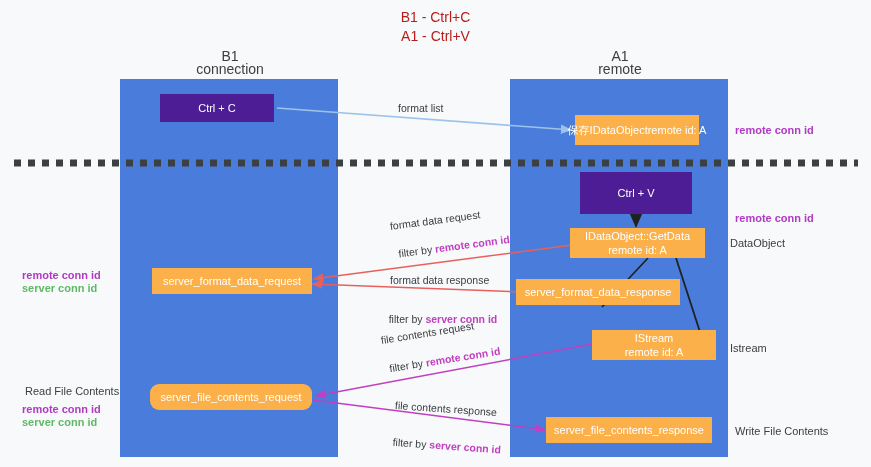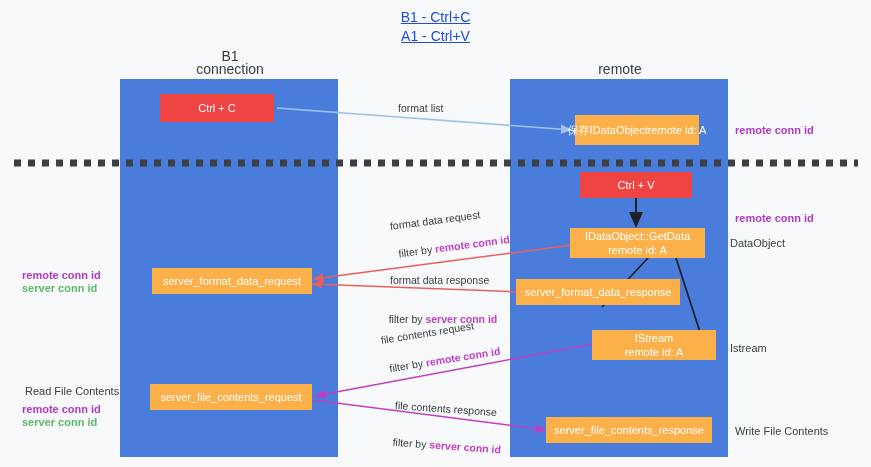--- a/index.html
+++ b/index.html
@@ -15,24 +15,23 @@
     font-family: "Liberation Sans", sans-serif;
     overflow: hidden;
   }
   
   .title {
     position: absolute;
     left: 0; right: 0;
     top: 8px;
     text-align: center;
     font-size: 14px;
-    color: #1d4ed8;
+    color: #b91c1c;
     line-height: 19px;
     white-space: pre;
-    text-decoration: underline;
   }
   
   .lane-header {
     position: absolute;
     text-align: center;
     font-size: 14px;
     color: #3c4043;
     line-height: 13px;
     white-space: pre;
   }
@@ -47,21 +46,21 @@
     box-sizing: border-box;
     display: flex;
     align-items: center;
     justify-content: center;
     text-align: center;
     color: #ffffff;
     font-size: 11px;
     line-height: 14px;
     white-space: pre;
   }
-  .box-green { background: #ef4444; }
+  .box-green { background: #4c1d95; }
   .box-orange { background: #fbb049; }
   
   .side-label {
     position: absolute;
     font-size: 11px;
     line-height: 14px;
     white-space: pre;
   }
   .lbl-dark   { color: #3c4043; }
   .lbl-purple { color: #b13ac4; font-weight: bold; }
@@ -88,20 +87,21 @@
 </head>
 <body>
 
 <div id="canvas">
 
   <div class="title" style="top:8px;">B1 - Ctrl+C</div>
   <div class="title" style="top:27px;">A1 - Ctrl+V</div>
 
   <div class="lane-header" style="left:120px; top:50px; width:220px;">B1</div>
   <div class="lane-header" style="left:120px; top:63px; width:220px;">connection</div>
+  <div class="lane-header" style="left:510px; top:50px; width:220px;">A1</div>
   <div class="lane-header" style="left:510px; top:63px; width:220px;">remote</div>
 
   <div class="lane" style="left:120px; top:79px; width:218px; height:378px;"></div>
   <div class="lane" style="left:510px; top:79px; width:218px; height:378px;"></div>
 
   <svg class="overlay" viewBox="0 0 871 467">
     <defs>
       <marker id="ah-blue" markerWidth="8" markerHeight="8" refX="7" refY="3" orient="auto">
         <path d="M0,0 L7,3 L0,6 z" fill="#9dc3ea"></path>
       </marker>
@@ -130,42 +130,42 @@
 
     <line x1="602" y1="307" x2="648" y2="258" stroke="#202124" stroke-width="1.8"></line>
 
     <line x1="592" y1="344" x2="315" y2="396" stroke="#c13fc1" stroke-width="1.5" marker-end="url(#ah-magenta)"></line>
 
     <line x1="313" y1="400" x2="546" y2="430" stroke="#c13fc1" stroke-width="1.5" marker-end="url(#ah-magenta)"></line>
   </svg>
 
   <div class="box box-green" style="left:160px; top:94px; width:114px; height:28px;">Ctrl + C</div>
 
-  <div class="box box-green" style="left:580px; top:172px; width:112px; height:26px;">Ctrl + V</div>
+  <div class="box box-green" style="left:580px; top:172px; width:112px; height:42px;">Ctrl + V</div>
 
   <div class="box box-orange" style="left:575px; top:115px; width:124px; height:30px; flex-direction:row;">
     <span>保存IDataObject</span>
     <span>remote id: A</span>
   </div>
 
   <div class="box box-orange" style="left:570px; top:228px; width:135px; height:30px; flex-direction:column;">
     <span>IDataObject::GetData</span>
     <span>remote id: A</span>
   </div>
 
   <div class="box box-orange" style="left:592px; top:330px; width:124px; height:30px; flex-direction:column;">
     <span>IStream</span>
     <span>remote id: A</span>
   </div>
 
   <div class="box box-orange" style="left:152px; top:268px; width:160px; height:26px;">server_format_data_request</div>
 
   <div class="box box-orange" style="left:516px; top:279px; width:164px; height:26px;">server_format_data_response</div>
 
-  <div class="box box-orange" style="left:150px; top:384px; width:162px; height:26px;">server_file_contents_request</div>
+  <div class="box box-orange" style="left:150px; top:384px; width:162px; height:26px;border-radius:9px;">server_file_contents_request</div>
 
   <div class="box box-orange" style="left:546px; top:417px; width:166px; height:26px;">server_file_contents_response</div>
 
   <div class="edge-label" style="left:398px; top:101px;">format list</div>
 
   <div class="edge-label" style="left:390px; top:219px; transform:rotate(-7.5deg);">format data request</div>
   <div class="edge-label" style="left:387px; top:233px; transform:rotate(-7.5deg);">
     <span>filter by </span><b>remote conn id</b>
   </div>
 

